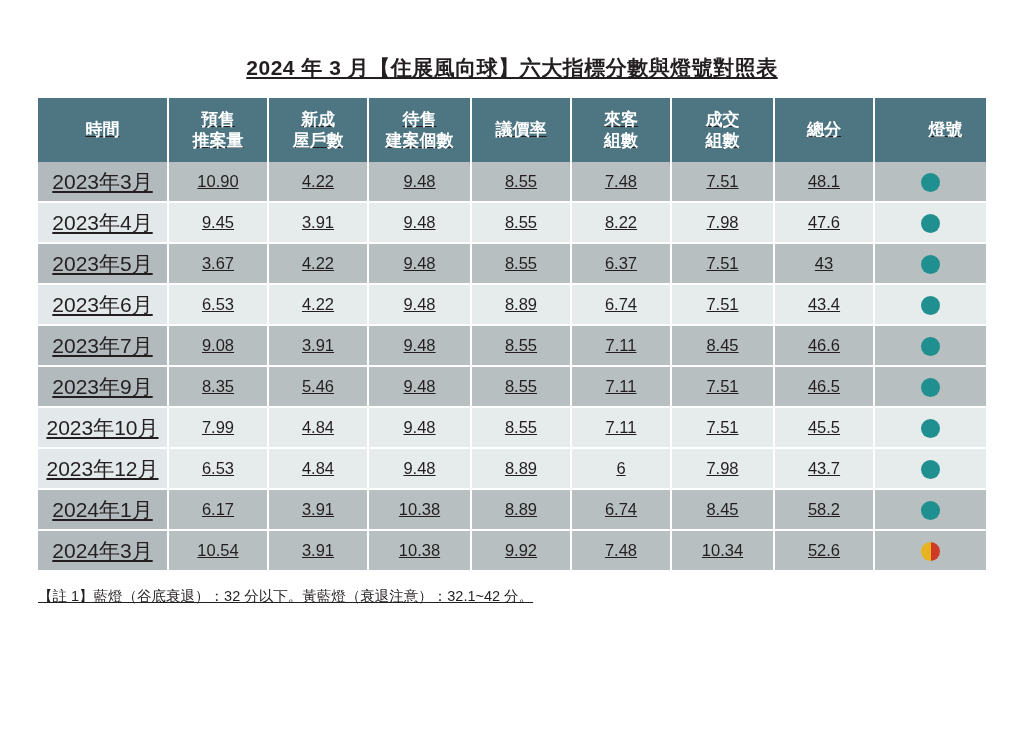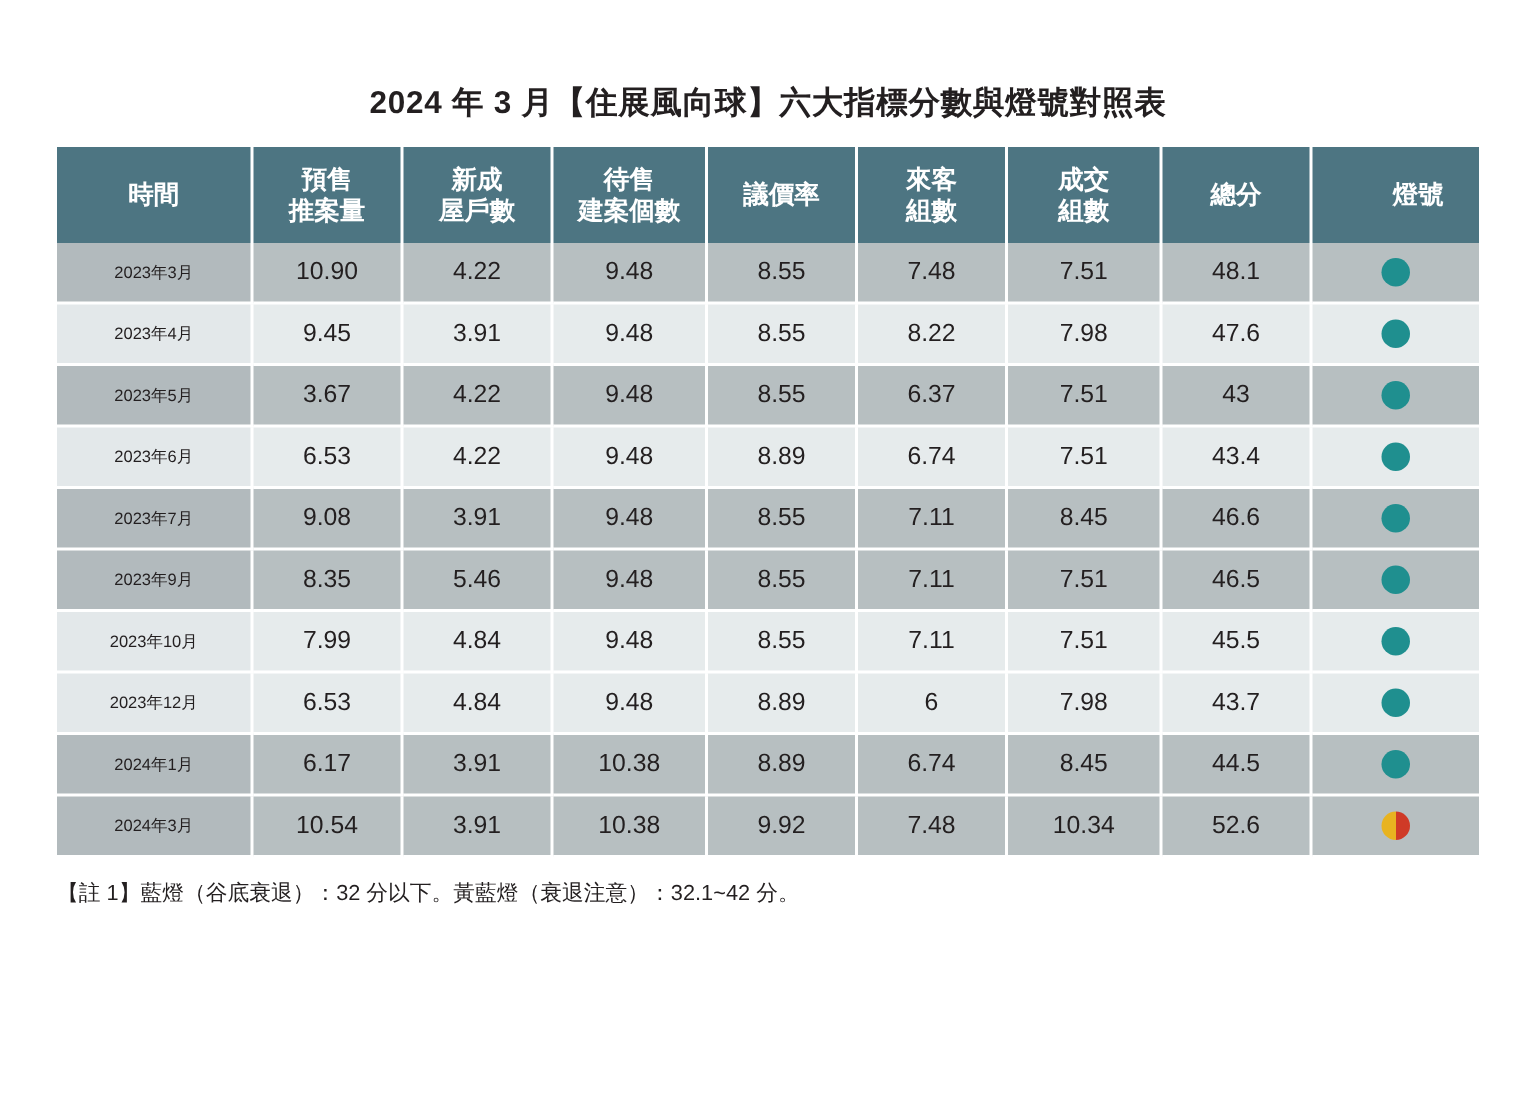--- a/index.html
+++ b/index.html
@@ -13,20 +13,21 @@
     font-family: "Liberation Sans", sans-serif;
     color: #231f20;
     overflow: hidden;
   }
   .page {
     width: 1024px;
     height: 730px;
     position: relative;
     box-sizing: border-box;
     padding: 0 38px;
+    text-decoration: underline;
   }
   .title {
     text-align: center;
     font-size: 21px;
     font-weight: bold;
     color: #231f20;
     letter-spacing: 0.5px;
     padding-top: 54px;
     padding-bottom: 16px;
   }
@@ -70,21 +71,21 @@
     color: #231f20;
   }
   tbody td:last-child { border-right: none; }
 
   tbody tr.odd td { background: #b7bfc1; }
   tbody tr.even td { background: #e6ebec; }
 
   tbody tr.odd td.first { background: #b2babd; }
   tbody tr.even td.first { background: #e3e8ea; }
 
-  td.first { font-size: 11px; }
+  td.first { font-size: 21px; }
 
   .dot {
     display: inline-block;
     width: 19px;
     height: 19px;
     border-radius: 50%;
     vertical-align: middle;
   }
   .dot.green { background: #1f8f8f; }
   .dot.yellowred {
@@ -243,21 +244,21 @@
           <td><span class="dot green"></span></td>
         </tr>
         <tr class="odd">
           <td class="first">2024年1月</td>
           <td>6.17</td>
           <td>3.91</td>
           <td>10.38</td>
           <td>8.89</td>
           <td>6.74</td>
           <td>8.45</td>
-          <td>44.5</td>
+          <td>58.2</td>
           <td><span class="dot green"></span></td>
         </tr>
         <tr class="odd">
           <td class="first">2024年3月</td>
           <td>10.54</td>
           <td>3.91</td>
           <td>10.38</td>
           <td>9.92</td>
           <td>7.48</td>
           <td>10.34</td>

